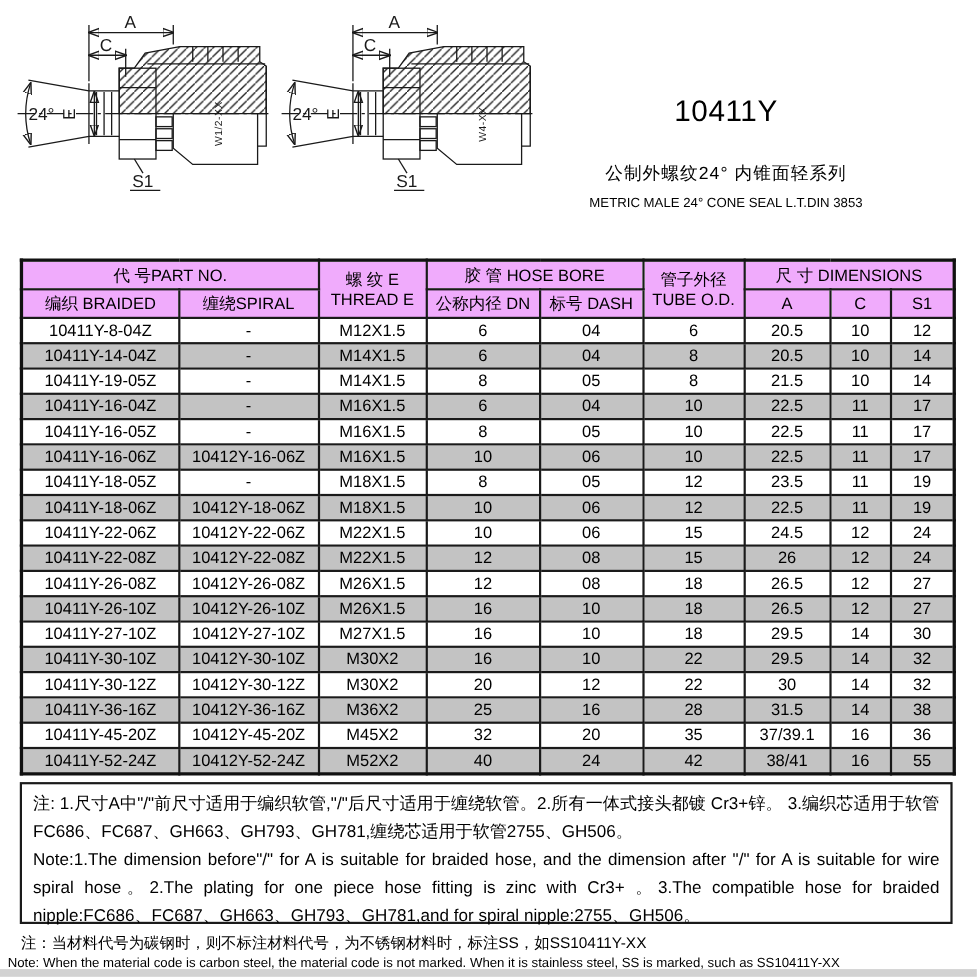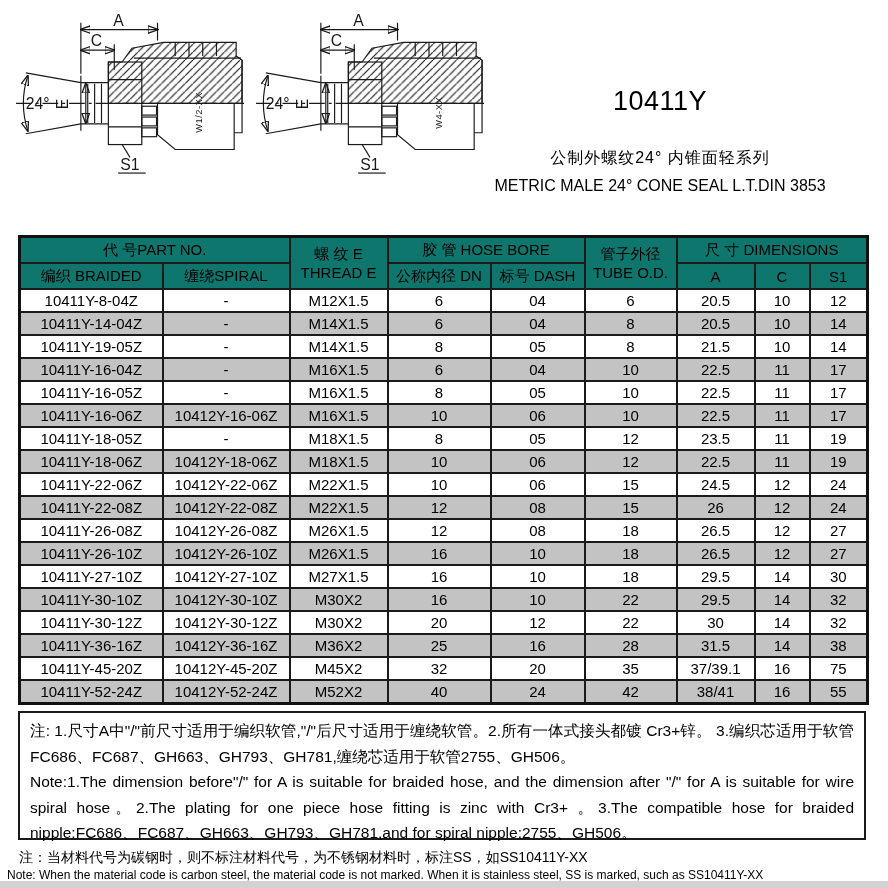--- a/index.html
+++ b/index.html
@@ -5,21 +5,21 @@
   html, body { margin:0; padding:0; }
   body {
     width:888px; height:888px; position:relative; overflow:hidden;
     background:#ffffff; color:#000;
     font-family:"Liberation Sans", sans-serif;
   }
   
   .title-block { position:absolute; left:438px; top:86px; width:444px; text-align:center; }
   .model      { font-size:27px; font-weight:normal; letter-spacing:.5px; }
   .sub-cn     { font-size:16px; margin-top:31px; letter-spacing:1px; }
-  .sub-en     { font-size:16px; margin-top:8px; }
+  .sub-en     { font-size:12px; margin-top:8px; }
 
   
   .dw { position:absolute; top:5px; }
   .dw.left  { left:12px; }
   .dw.right { left:252px; }
   .dw path, .dw line, .dw rect, .dw polygon { stroke:#1a1a1a; fill:none; stroke-width:1.2; }
   .dw .hatched { fill:url(#hatch); }
   .dw text { fill:#1a1a1a; stroke:none; font-family:"Liberation Sans", sans-serif; }
   .dw .dimtxt { font-size:16px; }
   .dw .marking { font-size:9.5px; letter-spacing:.5px; }
@@ -27,21 +27,21 @@
   
   table.parts {
     position:absolute; left:18px; top:235px;
     border-collapse:collapse; table-layout:fixed;
     border:3px solid #111; font-size:15px;
   }
   .parts th, .parts td {
     border:2px solid #1a1a1a; text-align:center; vertical-align:middle;
     padding:0; font-weight:normal; overflow:hidden; white-space:nowrap;
   }
-  .parts thead th { background:#0f766e; height:24px; font-size:15px; }
+  .parts thead th { background:#f0abfc; height:24px; font-size:15px; }
   .parts tbody td { height:21px; line-height:21px; background:#ffffff; }
   .parts tbody tr:nth-child(even) td { background:#c3c3c3; }
 
   
   .notes-box {
     position:absolute; left:18px; top:711px; width:848px; height:129px;
     border:2px solid #1a1a1a; box-sizing:border-box;
     padding:5px 10px 0 10px; font-size:15.5px; line-height:25.5px;
     text-align:justify;
   }
@@ -335,21 +335,21 @@
       </tr>
       <tr>
         <td>10411Y-45-20Z</td>
         <td>10412Y-45-20Z</td>
         <td>M45X2</td>
         <td>32</td>
         <td>20</td>
         <td>35</td>
         <td>37/39.1</td>
         <td>16</td>
-        <td>75</td>
+        <td>36</td>
       </tr>
       <tr>
         <td>10411Y-52-24Z</td>
         <td>10412Y-52-24Z</td>
         <td>M52X2</td>
         <td>40</td>
         <td>24</td>
         <td>42</td>
         <td>38/41</td>
         <td>16</td>

